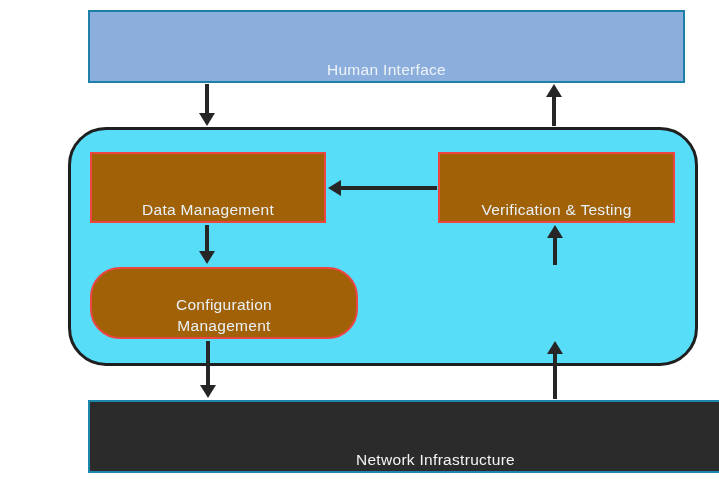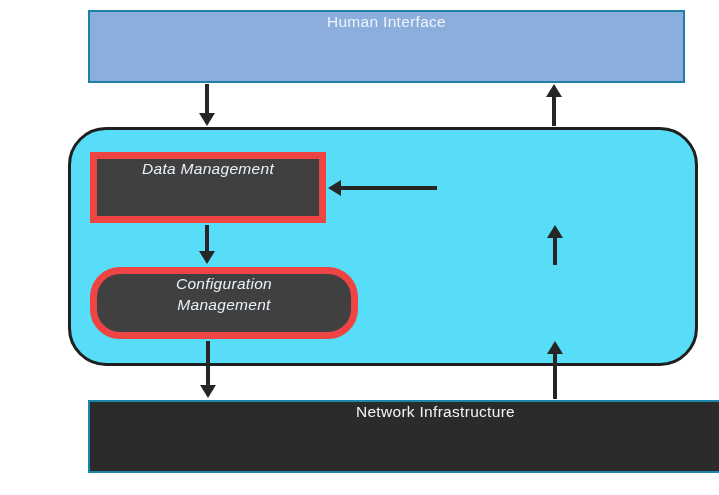--- a/index.html
+++ b/index.html
@@ -7,21 +7,21 @@
   .stage {
     position: relative;
     width: 719px;
     height: 495px;
     background: #ffffff;
     overflow: hidden;
   }
   .node {
     position: absolute;
     display: flex;
-    align-items: flex-start;
+    align-items: flex-end;
     justify-content: center;
     text-align: center;
     color: #e9f1f8;
     font-size: 15.5px;
     font-weight: 300;
     letter-spacing: 0.3px;
     line-height: 1.35;
   }
   .human-interface {
     left: 88px; top: 10px; width: 597px; height: 73px;
@@ -30,23 +30,22 @@
     color: #eef3fa;
   }
   .platform {
     position: absolute;
     left: 68px; top: 127px; width: 630px; height: 239px;
     background: #58ddf8;
     border: 3px solid #1f1f1f;
     border-radius: 38px;
   }
   .module {
-    background: #404040;
-    border: 7px solid #ef4444;
-    font-style: italic;
+    background: #a16207;
+    border: 2px solid #ef4444;
   }
   .data-management        { left: 90px;  top: 152px; width: 236px; height: 71px; }
   .verification-testing   { left: 438px; top: 152px; width: 237px; height: 71px; }
   .configuration-management { left: 90px;  top: 267px; width: 268px; height: 72px; border-radius: 30px; }
   .configuration-management span { display: inline-block; max-width: 150px; }
   .visibility-telemetry   { left: 438px; top: 267px; width: 237px; height: 72px; }
   .network-infrastructure {
     left: 88px; top: 400px; width: 695px; height: 73px;
     background: #2b2b2b;
     border: 2px solid #1b87ac;
@@ -69,20 +68,23 @@
   <div class="node human-interface">
     <span>Human Interface</span>
   </div>
 
   <div class="platform"></div>
 
   <div class="node module data-management">
     <span>Data Management</span>
   </div>
 
+  <div class="node module verification-testing">
+    <span>Verification &amp; Testing</span>
+  </div>
 
   <div class="node module configuration-management">
     <span>Configuration Management</span>
   </div>
 
 
   <div class="node network-infrastructure">
     <span>Network Infrastructure</span>
   </div>
 

